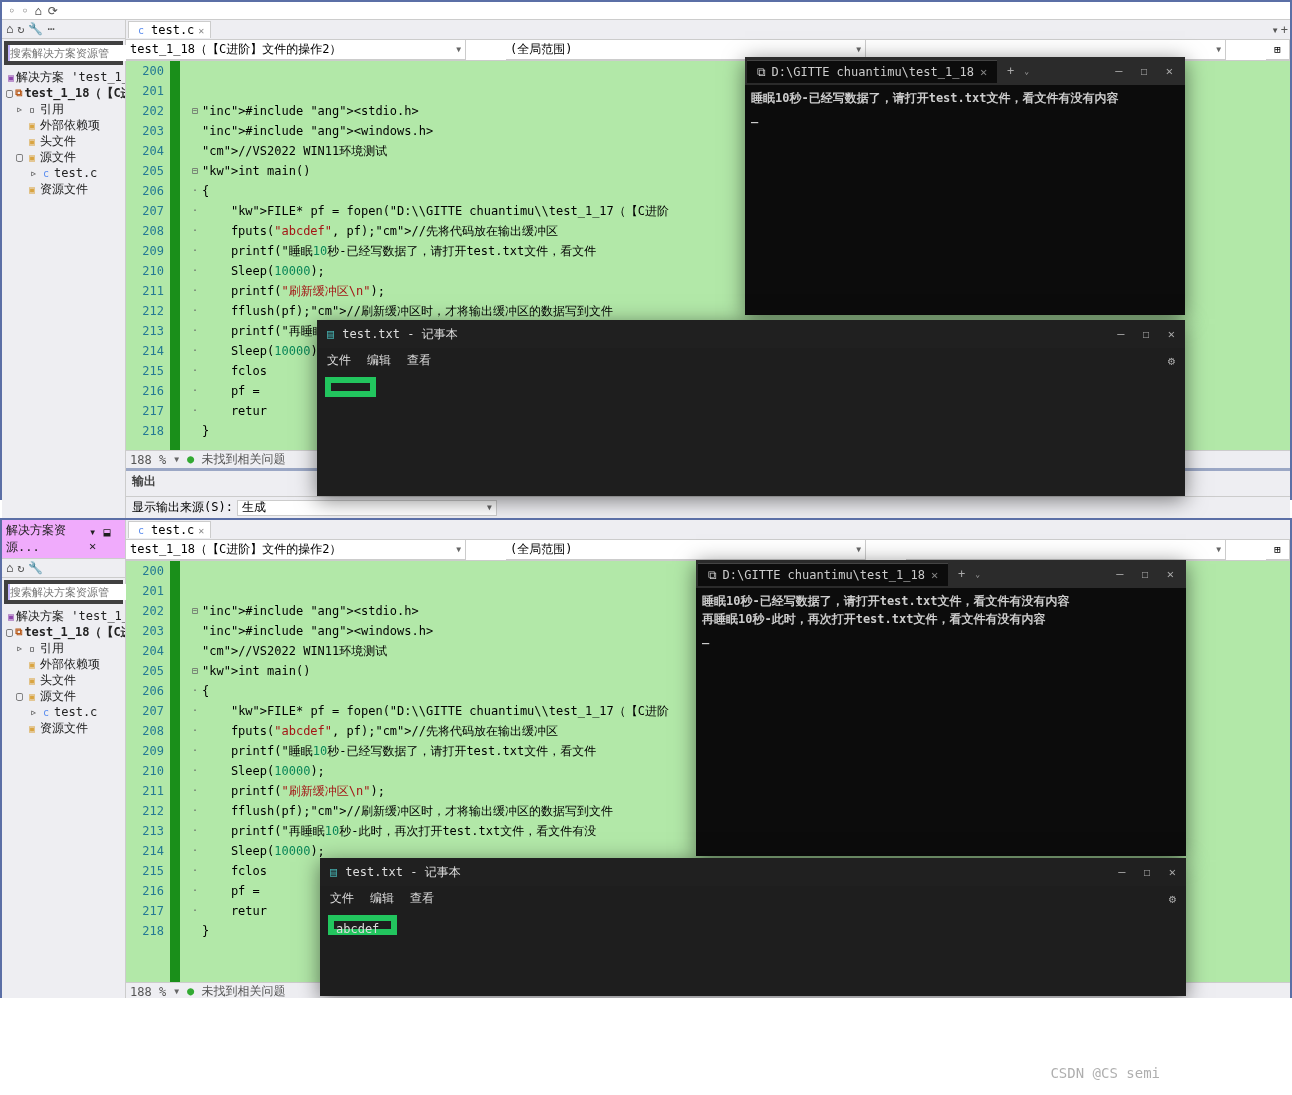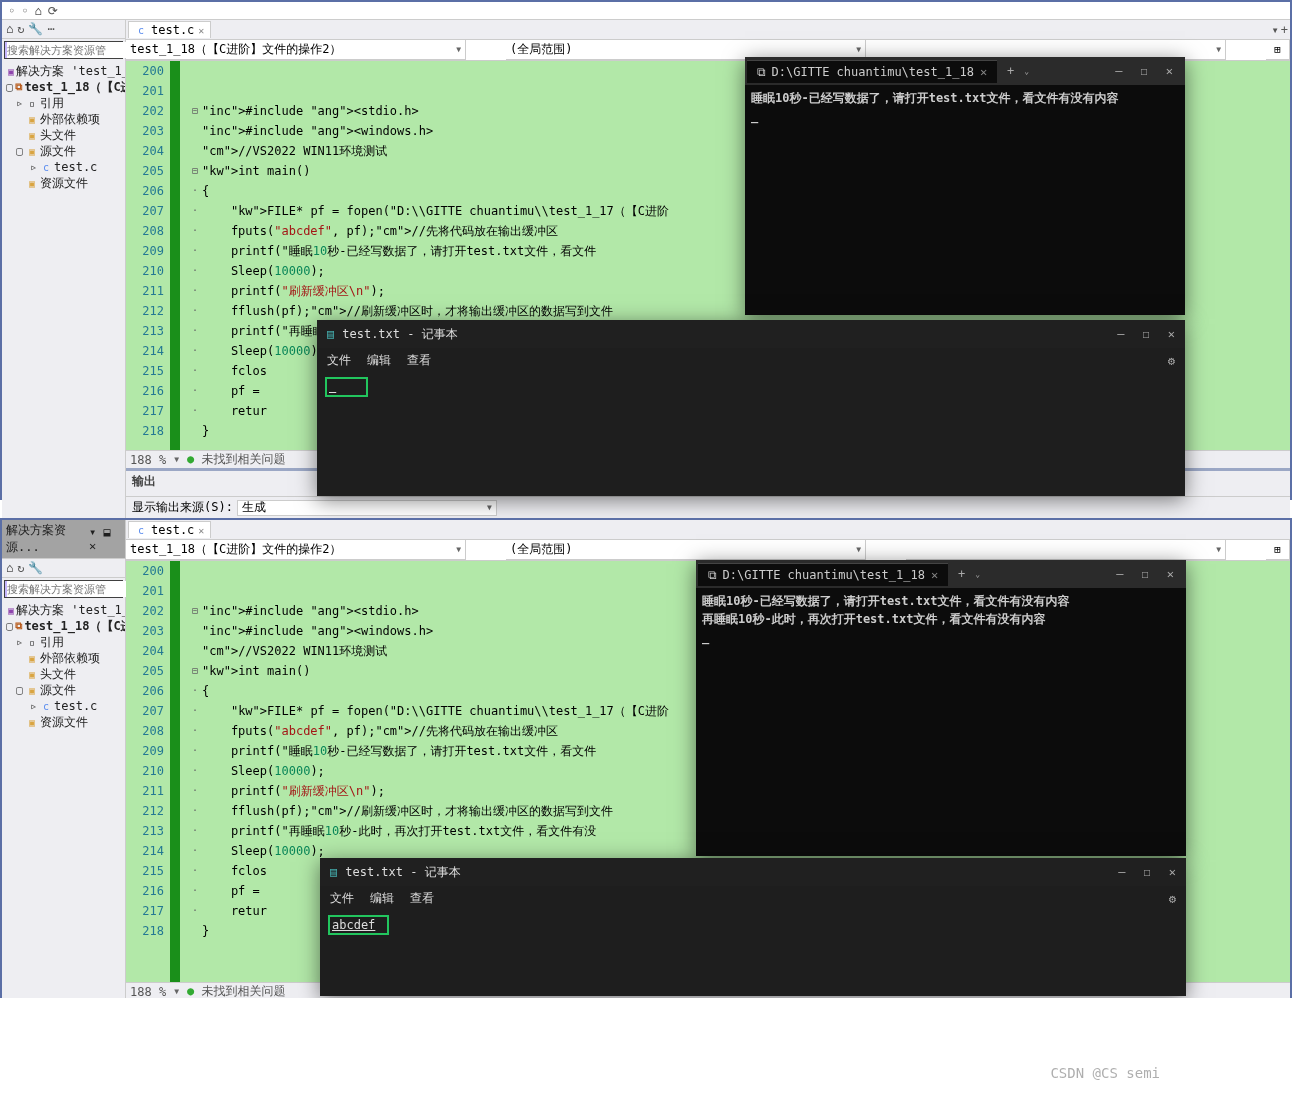--- a/index.html
+++ b/index.html
@@ -1,23 +1,23 @@
 <!DOCTYPE html>
 <html><head>
 <meta charset="utf-8">
 <style>
 * { margin:0; padding:0; box-sizing:border-box; font-family:Consolas,'Microsoft YaHei',monospace; font-size:12px; }
 body { background:#fff; width:1292px; }
 .panel { border:2px solid #5b6fa6; background:#fff; position:relative; }
 
 .vs-layout { display:flex; height:500px; }
 .sidebar { width:124px; background:#eeeef2; border-right:1px solid #ccc; display:flex; flex-direction:column; }
-.sidebar-hdr { display:flex; align-items:center; padding:2px 4px; border-bottom:1px solid #ccc; background:#a3a3a3; color:#1e1e1e; font-size:11px; }
+.sidebar-hdr { display:flex; align-items:center; padding:2px 4px; border-bottom:1px solid #ccc; background:#f0abfc; color:#1e1e1e; font-size:11px; }
 .sidebar-icons { display:flex; gap:4px; padding:2px 4px; border-bottom:1px solid #ccc; color:#555; font-size:11px; }
-.search-box { display:flex; align-items:center; border:1px solid #404040; background:#c4b5fd; margin:2px; padding:0 2px; }
+.search-box { display:flex; align-items:center; border:4px solid #404040; background:#c4b5fd; margin:2px; padding:0 2px; }
 .search-box input { border:none; outline:none; flex:1; font-size:11px; height:16px; }
 .tree { padding:2px 0; font-size:11px; color:#222; overflow:hidden; flex:1; white-space:nowrap; }
 .tree-row { display:flex; align-items:center; padding:0 0 0 4px; height:16px; gap:2px; }
 .indent1 { padding-left:14px; }
 .indent2 { padding-left:28px; }
 .tri { width:8px; color:#555; }
 .ico { width:12px; text-align:center; font-size:10px; }
 .ico-sln { color:#8e44ad; }
 .ico-proj { color:#b85c1e; font-weight:bold; }
 .ico-fold { color:#d9a441; }
@@ -54,21 +54,21 @@
 .term-plus { padding:0 10px; color:#aaa; }
 .term-ctrl { margin-left:auto; display:flex; gap:18px; padding-right:10px; color:#aaa; font-size:11px; }
 .term-body { padding:4px 6px; font-family:Consolas,'Microsoft YaHei',monospace; font-size:12px; line-height:18px;font-weight:bold; }
 
 .notepad { position:absolute; background:#1e1e1e; color:#ddd; box-shadow:0 4px 20px rgba(0,0,0,0.5); }
 .np-titlebar { height:28px; background:#202020; display:flex; align-items:center; padding:0 10px; font-size:11px; gap:8px; }
 .np-ctrl { margin-left:auto; display:flex; gap:18px; color:#aaa; font-size:11px; }
 .np-menu { display:flex; gap:16px; padding:4px 10px; font-size:12px; align-items:center; }
 .np-gear { margin-left:auto; color:#aaa; }
 .np-body { padding:4px 8px; font-family:Consolas,monospace; font-size:12px; min-height:100px; }
-.redbox { border:2px solid #22c55e; display:inline-block; padding:0 30px 0 2px; height:20px; line-height:16px;text-decoration:underline; }
+.redbox { border:6px solid #22c55e; display:inline-block; padding:0 30px 0 2px; height:20px; line-height:16px; }
 .watermark { position:absolute; right:132px; color:rgba(120,120,120,0.6); font-size:14px; }
 .vsicons-top { display:flex; gap:6px; padding:2px 6px; color:#555; border-bottom:1px solid #ccc; align-items:center; height:18px;}
 .chev { font-size:8px; color:#666; }
 .tabx-right { margin-left:auto; display:flex; gap:2px; padding-right:2px; color:#555; }
 .small-dropdown { font-size:8px; color:#666; }
 </style>
 </head>
 <body>
 
 <div class="panel" style="height:500px; margin-bottom:18px;">

